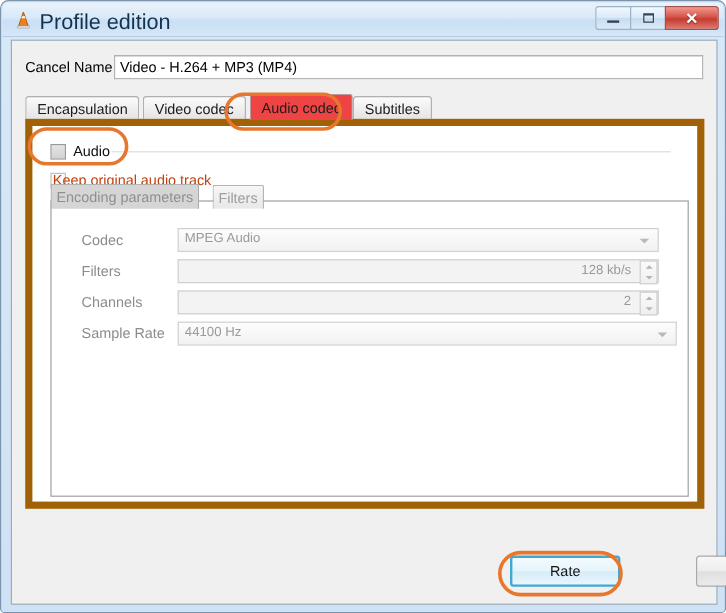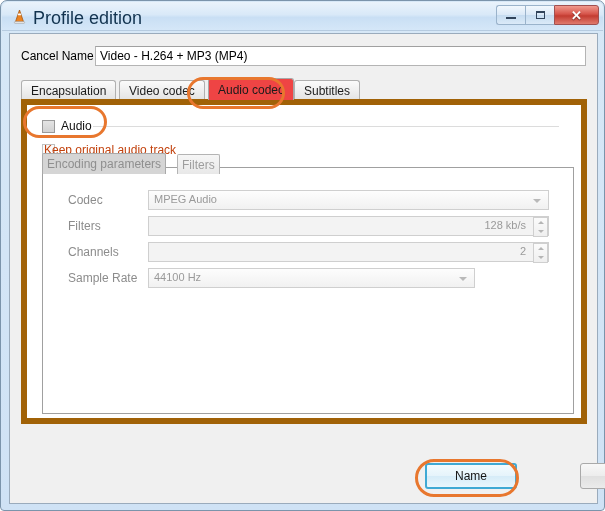--- a/index.html
+++ b/index.html
@@ -248,30 +248,30 @@
             <span class="val right" style="right:22px;">2</span>
             <span class="spin">
               <span class="up"></span>
               <span class="dn"></span>
             </span>
           </div>
         </div>
 
         <div class="frow" style="left:25px;top:100px;width:481px;">
           <span class="flabel">Sample Rate</span>
-          <div class="fctl combo" style="left:80px;width:327px;">
+          <div class="fctl combo" style="left:80px;width:416px;">
             <span class="val">44100 Hz</span>
             <span class="chev"></span>
           </div>
         </div>
 
       </div>
     </div>
 
-    <div class="btn default" style="left:415px;top:429px;width:92px;">Name</div>
+    <div class="btn default" style="left:415px;top:429px;width:92px;">Rate</div>
     <div class="btn" style="left:540px;top:429px;width:92px;margin-left:30px;">Cancel</div>
 
   </div>
 
   <div class="anno" style="left:186px;top:76px;width:92px;height:26px;"></div>
   <div class="anno" style="left:22px;top:105px;width:78px;height:26px;"></div>
   <div class="anno" style="left:414px;top:458px;width:98px;height:32px;"></div>
 
 </div>
 

